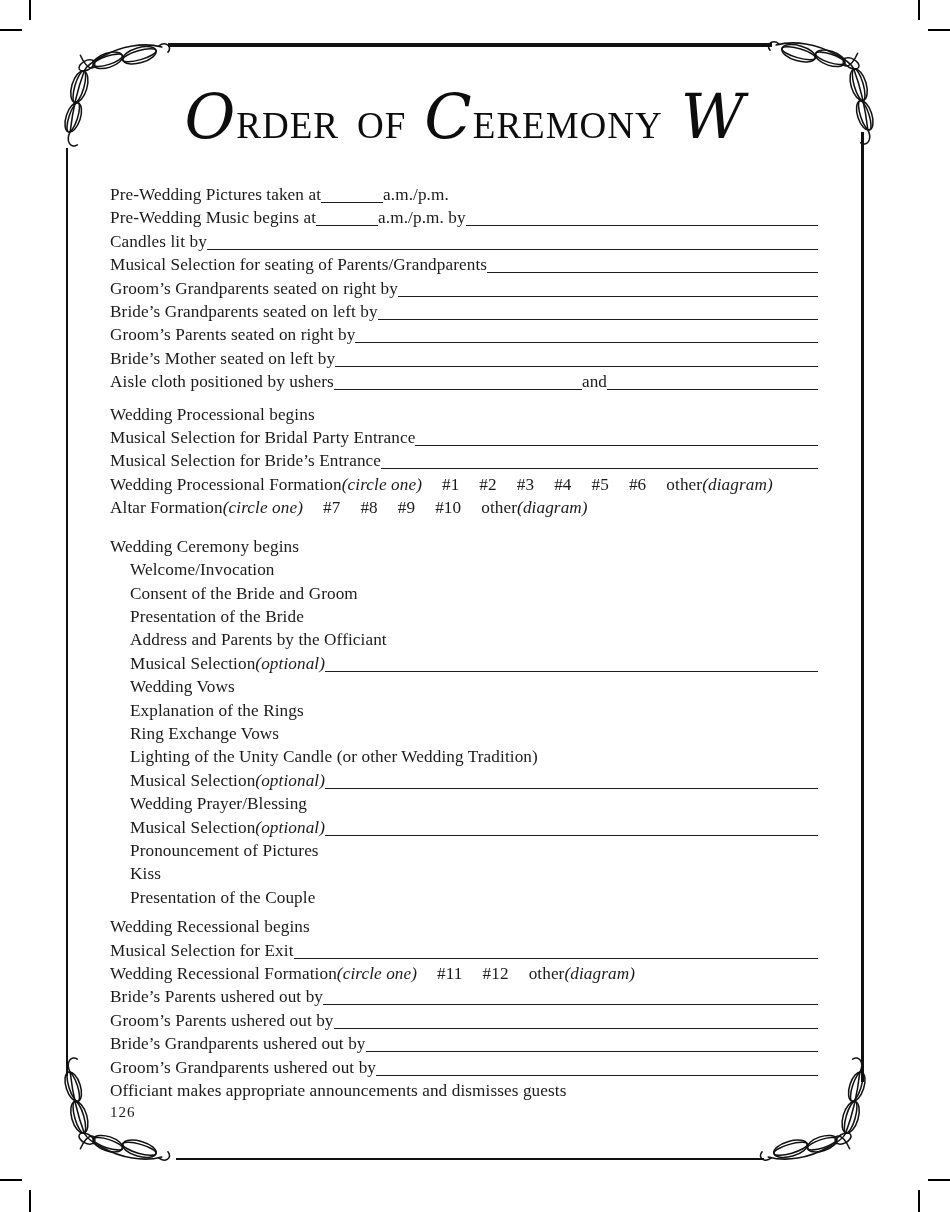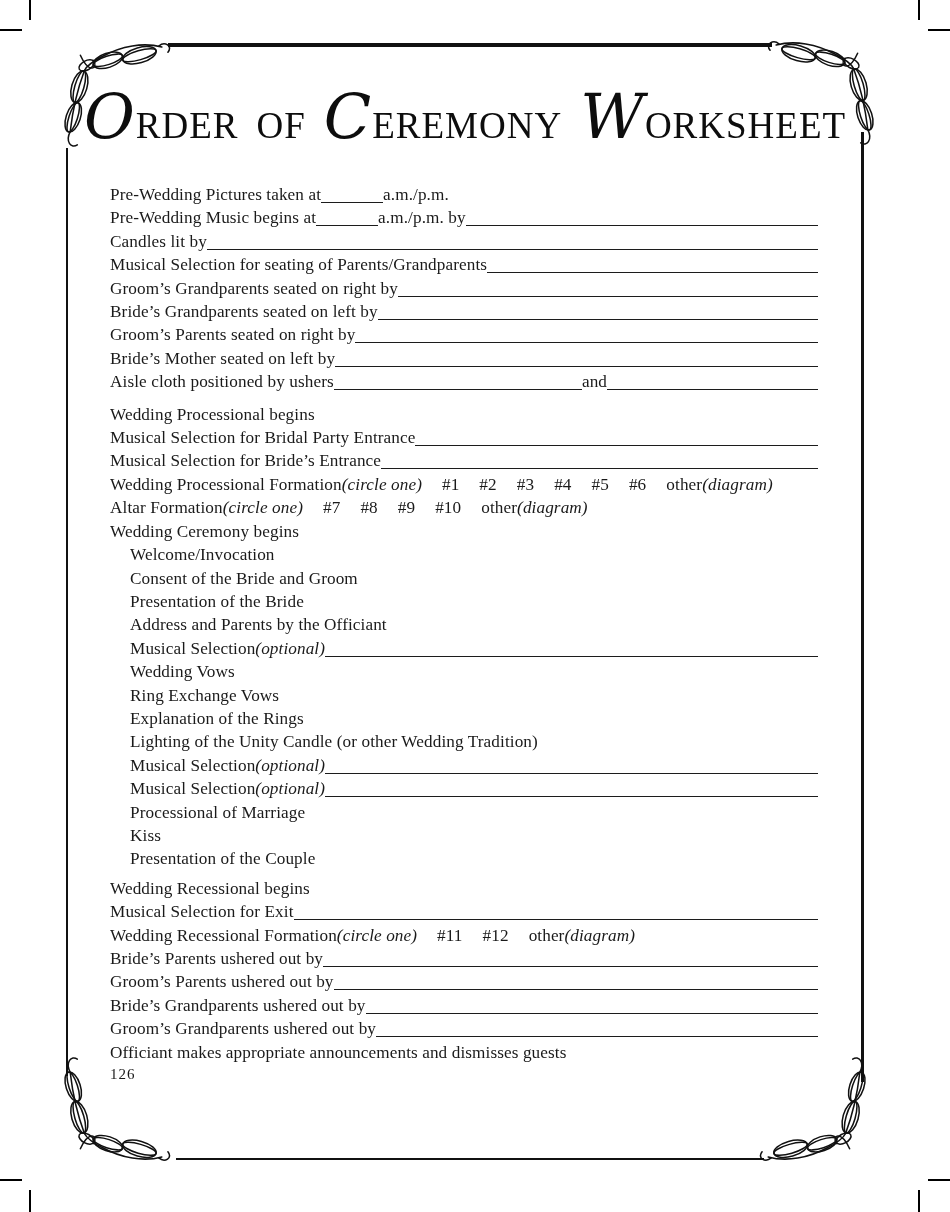--- a/index.html
+++ b/index.html
@@ -113,21 +113,20 @@
     </span>
     <span class="tword">
       <span class="tcaps">OF</span>
     </span>
     <span class="tword">
       <span class="tinit">C</span>
       <span class="tcaps">EREMONY</span>
     </span>
     <span class="tword">
       <span class="tinit">W</span>
-      <span class="tcaps">ORKSHEET</span>
     </span>
   </div>
 
 <div id="form">
   <div id="form-lines">
       <div class="line">
         <span class="t">Pre-Wedding Pictures taken at</span>
         <span class="blank" style="width: 62px;"></span>
         <span class="t">a.m./p.m.</span>
       </div>
@@ -193,21 +192,21 @@
       <div class="line">
         <span class="t">Altar Formation</span>
         <span class="t it">(circle one)</span>
         <span class="t opt">#7</span>
         <span class="t opt">#8</span>
         <span class="t opt">#9</span>
         <span class="t opt">#10</span>
         <span class="t opt">other</span>
         <span class="t it">(diagram)</span>
       </div>
-      <div class="line" style="margin-top: 0;">
+      <div class="line" style="margin-top: 15px;">
         <span class="t">Wedding Ceremony begins</span>
       </div>
       <div class="line ind">
         <span class="t">Welcome/Invocation</span>
       </div>
       <div class="line ind">
         <span class="t">Consent of the Bride and Groom</span>
       </div>
       <div class="line ind">
         <span class="t">Presentation of the Bride</span>
@@ -217,40 +216,43 @@
       </div>
       <div class="line ind">
         <span class="t">Musical Selection</span>
         <span class="t it">(optional)</span>
         <span class="fill"></span>
       </div>
       <div class="line ind">
         <span class="t">Wedding Vows</span>
       </div>
       <div class="line ind">
+        <span class="t">Explanation of the Rings</span>
+      </div>
+      <div class="line ind">
         <span class="t">Ring Exchange Vows</span>
-      </div>
-      <div class="line ind">
-        <span class="t">Explanation of the Rings</span>
       </div>
       <div class="line ind">
         <span class="t">Lighting of the Unity Candle (or other Wedding Tradition)</span>
       </div>
       <div class="line ind">
         <span class="t">Musical Selection</span>
         <span class="t it">(optional)</span>
         <span class="fill"></span>
       </div>
       <div class="line ind">
+        <span class="t">Wedding Prayer/Blessing</span>
+      </div>
+      <div class="line ind">
         <span class="t">Musical Selection</span>
         <span class="t it">(optional)</span>
         <span class="fill"></span>
       </div>
       <div class="line ind">
-        <span class="t">Processional of Marriage</span>
+        <span class="t">Pronouncement of Pictures</span>
       </div>
       <div class="line ind">
         <span class="t">Kiss</span>
       </div>
       <div class="line ind">
         <span class="t">Presentation of the Couple</span>
       </div>
       <div class="line" style="margin-top: 6px;">
         <span class="t">Wedding Recessional begins</span>
       </div>

